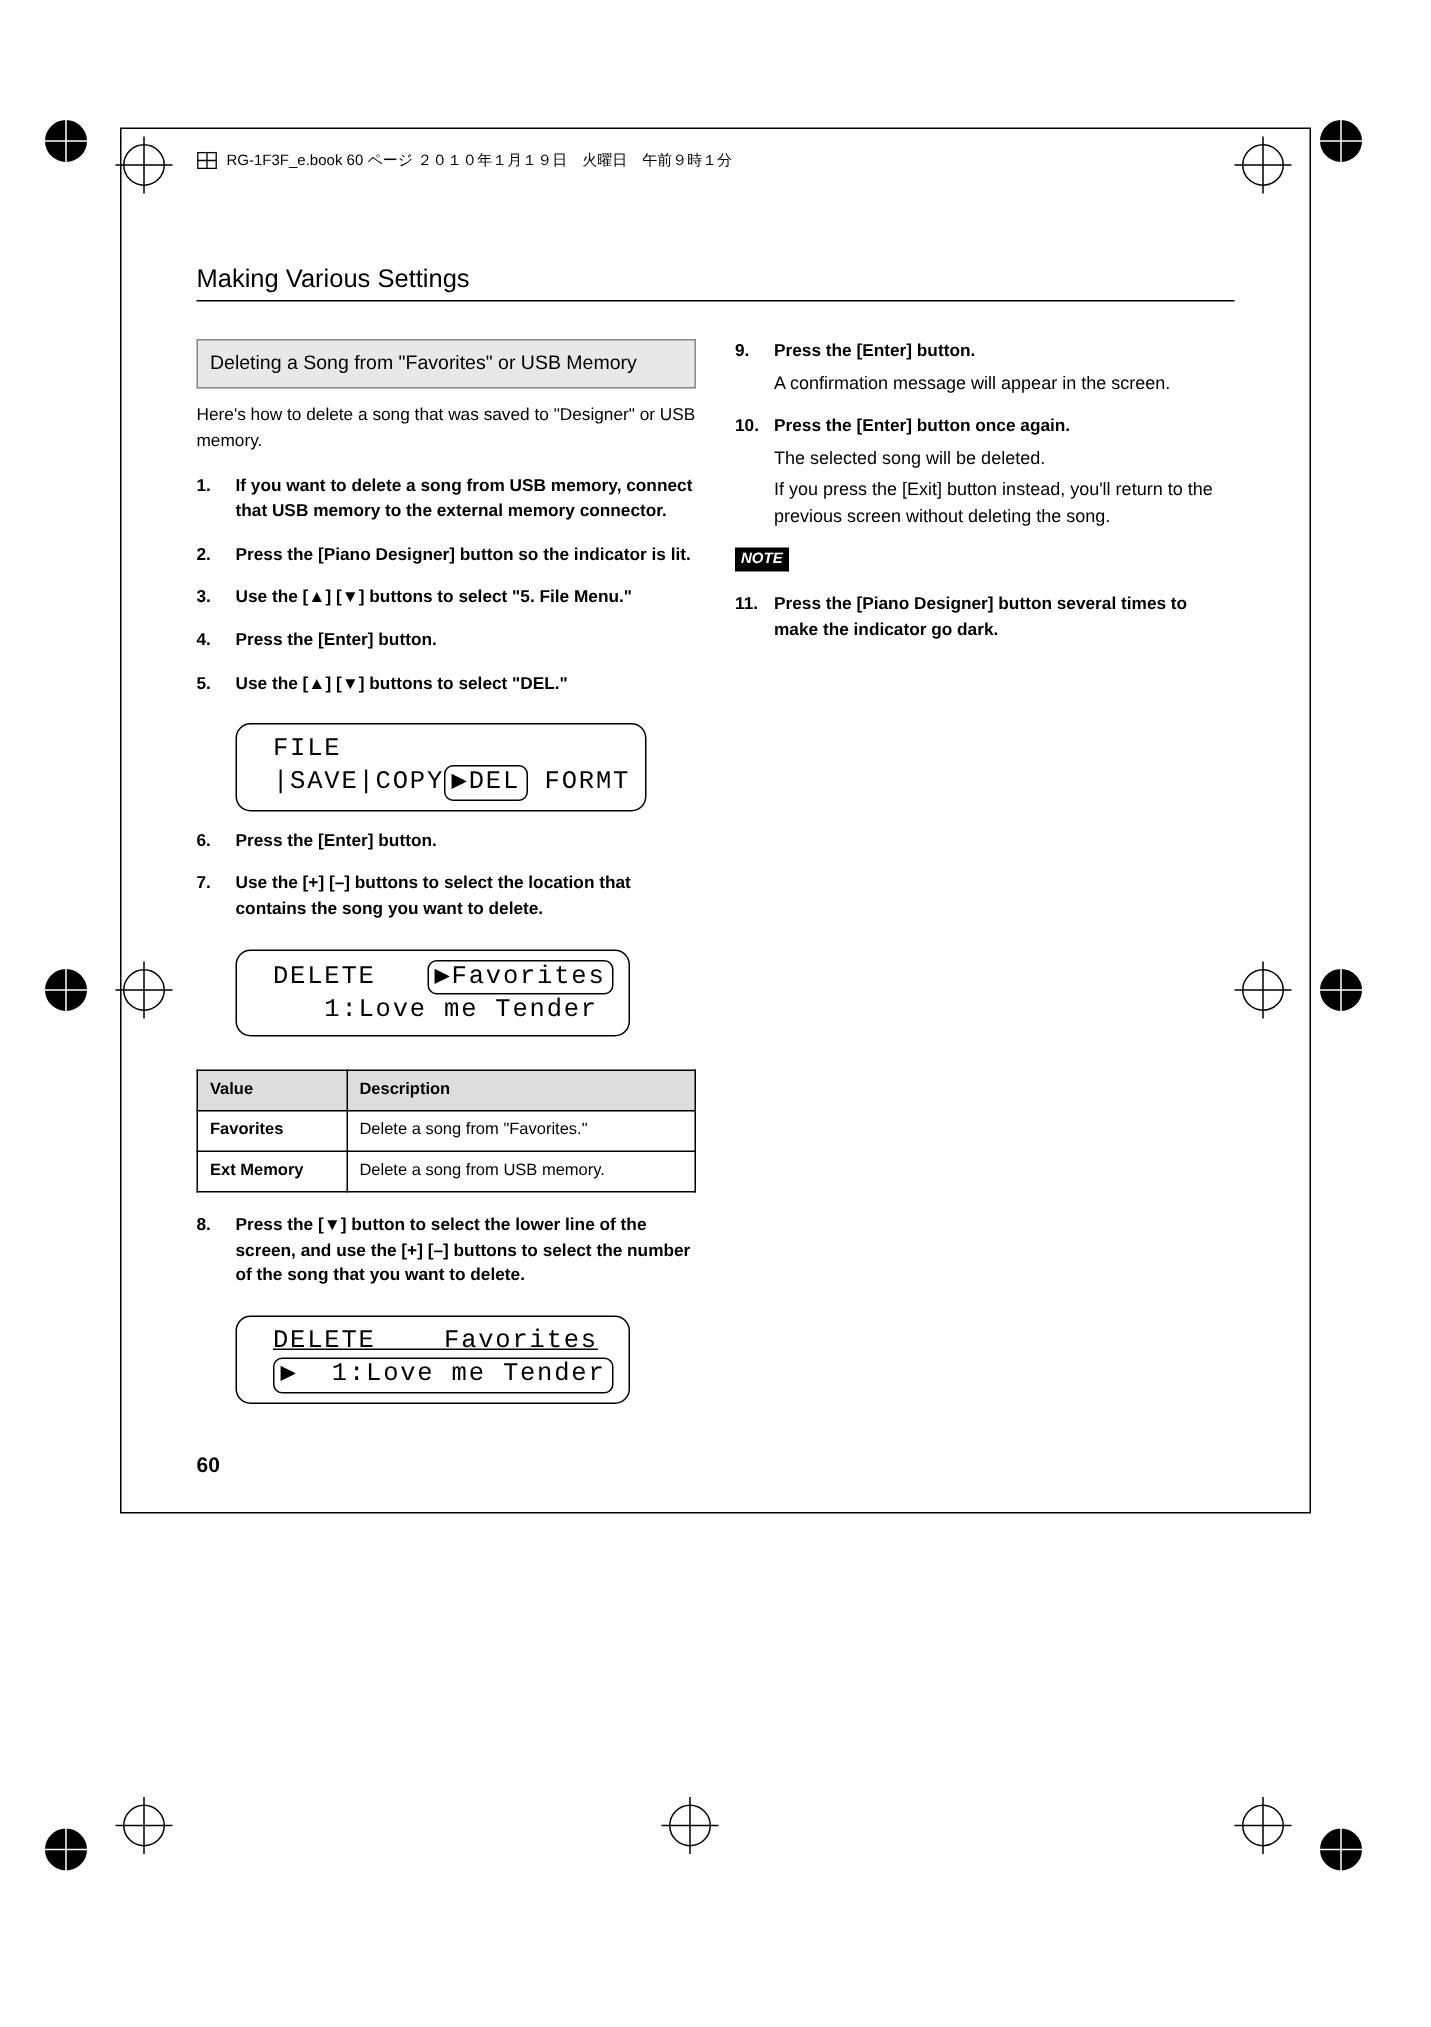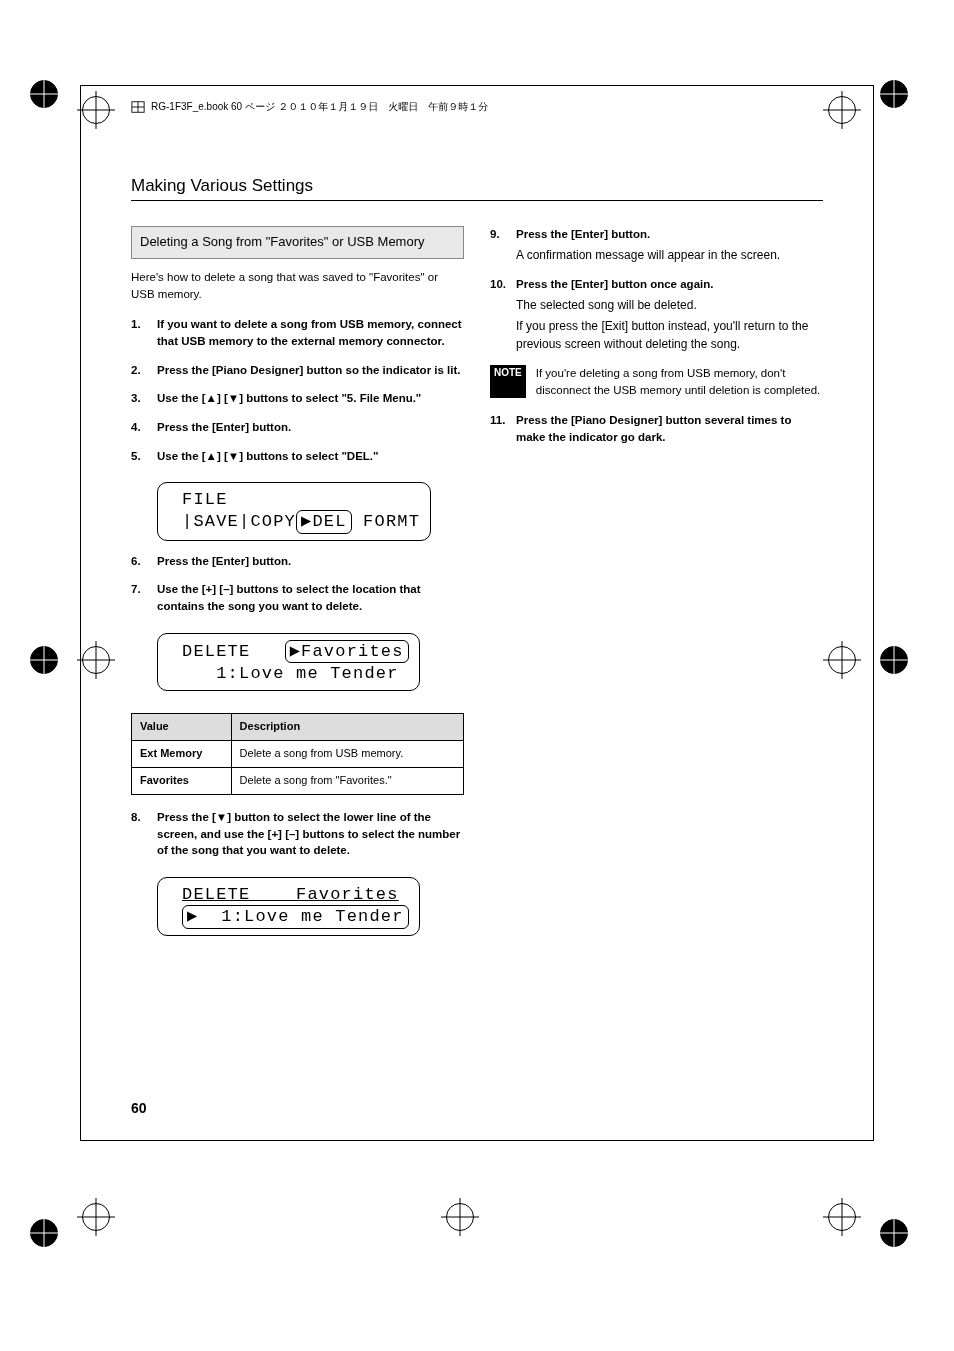--- a/index.html
+++ b/index.html
@@ -10,21 +10,21 @@
     color: #000;
     width: 954px;
     height: 1351px;
     position: relative;
   }
   .page {
     position: absolute;
     left: 80px;
     top: 85px;
     width: 794px;
-    height: 1056px;
+    height: 924px;
     border: 0.5px solid #000;
     box-sizing: border-box;
   }
   .header-line {
     position: absolute;
     left: 50px;
     right: 50px;
     top: 14px;
     font-size: 10px;
     display: flex;
@@ -145,20 +145,21 @@
     font-size: 10px;
     font-weight: bold;
     padding: 1px 4px;
     margin-right: 4px;
     vertical-align: top;
   }
   .note-block {
     margin: 6px 0 14px 0;
     font-size: 11.5px;
     display: flex;
+    font-style: italic;
   }
   .note-block .note-text { padding-left: 6px; }
   .page-number {
     position: absolute;
     left: 50px;
     bottom: 24px;
     font-weight: bold;
     font-size: 14px;
   }
   .underline { text-decoration: underline; }
@@ -238,21 +239,21 @@
     <span>RG-1F3F_e.book  60 ページ  ２０１０年１月１９日　火曜日　午前９時１分</span>
   </div>
 
   <div class="chapter-title">Making Various Settings</div>
   <div class="chapter-rule"></div>
 
   <div class="columns">
 
     <div class="col">
       <div class="section-heading">Deleting a Song from "Favorites" or USB Memory</div>
-      <div class="intro">Here's how to delete a song that was saved to "Favorites" or USB memory.</div>
+      <div class="intro">Here's how to delete a song that was saved to "Designer" or USB memory.</div>
 
       <ol class="steps" style="--start:0">
         <li><span>If you want to delete a song from USB memory, connect that USB memory to the external memory connector.</span></li>
         <li><span>Press the [Piano Designer] button so the indicator is lit.</span></li>
         <li><span>Use the [▲] [▼] buttons to select "5. File Menu."</span></li>
         <li><span>Press the [Enter] button.</span></li>
         <li><span>Use the [▲] [▼] buttons to select "DEL."</span></li>
       </ol>
 
       <div class="lcd lcd-small"><span>FILE</span>
@@ -266,26 +267,26 @@
       <div class="lcd lcd-small"><span>DELETE   </span><span class="boxed">▶Favorites</span>
 <span>   1:Love me Tender</span></div>
 
       <table class="values">
         <tbody>
             <tr>
           <th>Value</th>
           <th>Description</th>
         </tr>
         <tr>
+          <td class="key">Favorites</td>
+          <td>Delete a song from "Favorites."</td>
+        </tr>
+        <tr>
           <td class="key">Ext Memory</td>
           <td>Delete a song from USB memory.</td>
-        </tr>
-        <tr>
-          <td class="key">Favorites</td>
-          <td>Delete a song from "Favorites."</td>
         </tr>
       </tbody>
         </table>
 
       <ol class="steps" style="--start:7">
         <li><span>Press the [▼] button to select the lower line of the screen, and use the [+] [–] buttons to select the number of the song that you want to delete.</span></li>
       </ol>
 
       <div class="lcd lcd-small"><span class="underline">DELETE    Favorites</span>
 <span class="boxed">▶  1:Love me Tender</span></div>
@@ -305,21 +306,20 @@
       <ol class="steps" style="--start:9">
         <li>
           <span>Press the [Enter] button once again.</span>
           <div class="step-body">The selected song will be deleted.</div>
           <div class="step-body">If you press the [Exit] button instead, you'll return to the previous screen without deleting the song.</div>
         </li>
       </ol>
 
       <div class="note-block">
         <span class="note-tag">NOTE</span>
-        <span class="note-text">If you're deleting a song from USB memory, don't disconnect the USB memory until deletion is completed.</span>
       </div>
 
       <ol class="steps" style="--start:10">
         <li><span>Press the [Piano Designer] button several times to make the indicator go dark.</span></li>
       </ol>
 
     </div>
   </div>
 
   <div class="page-number">60</div>

